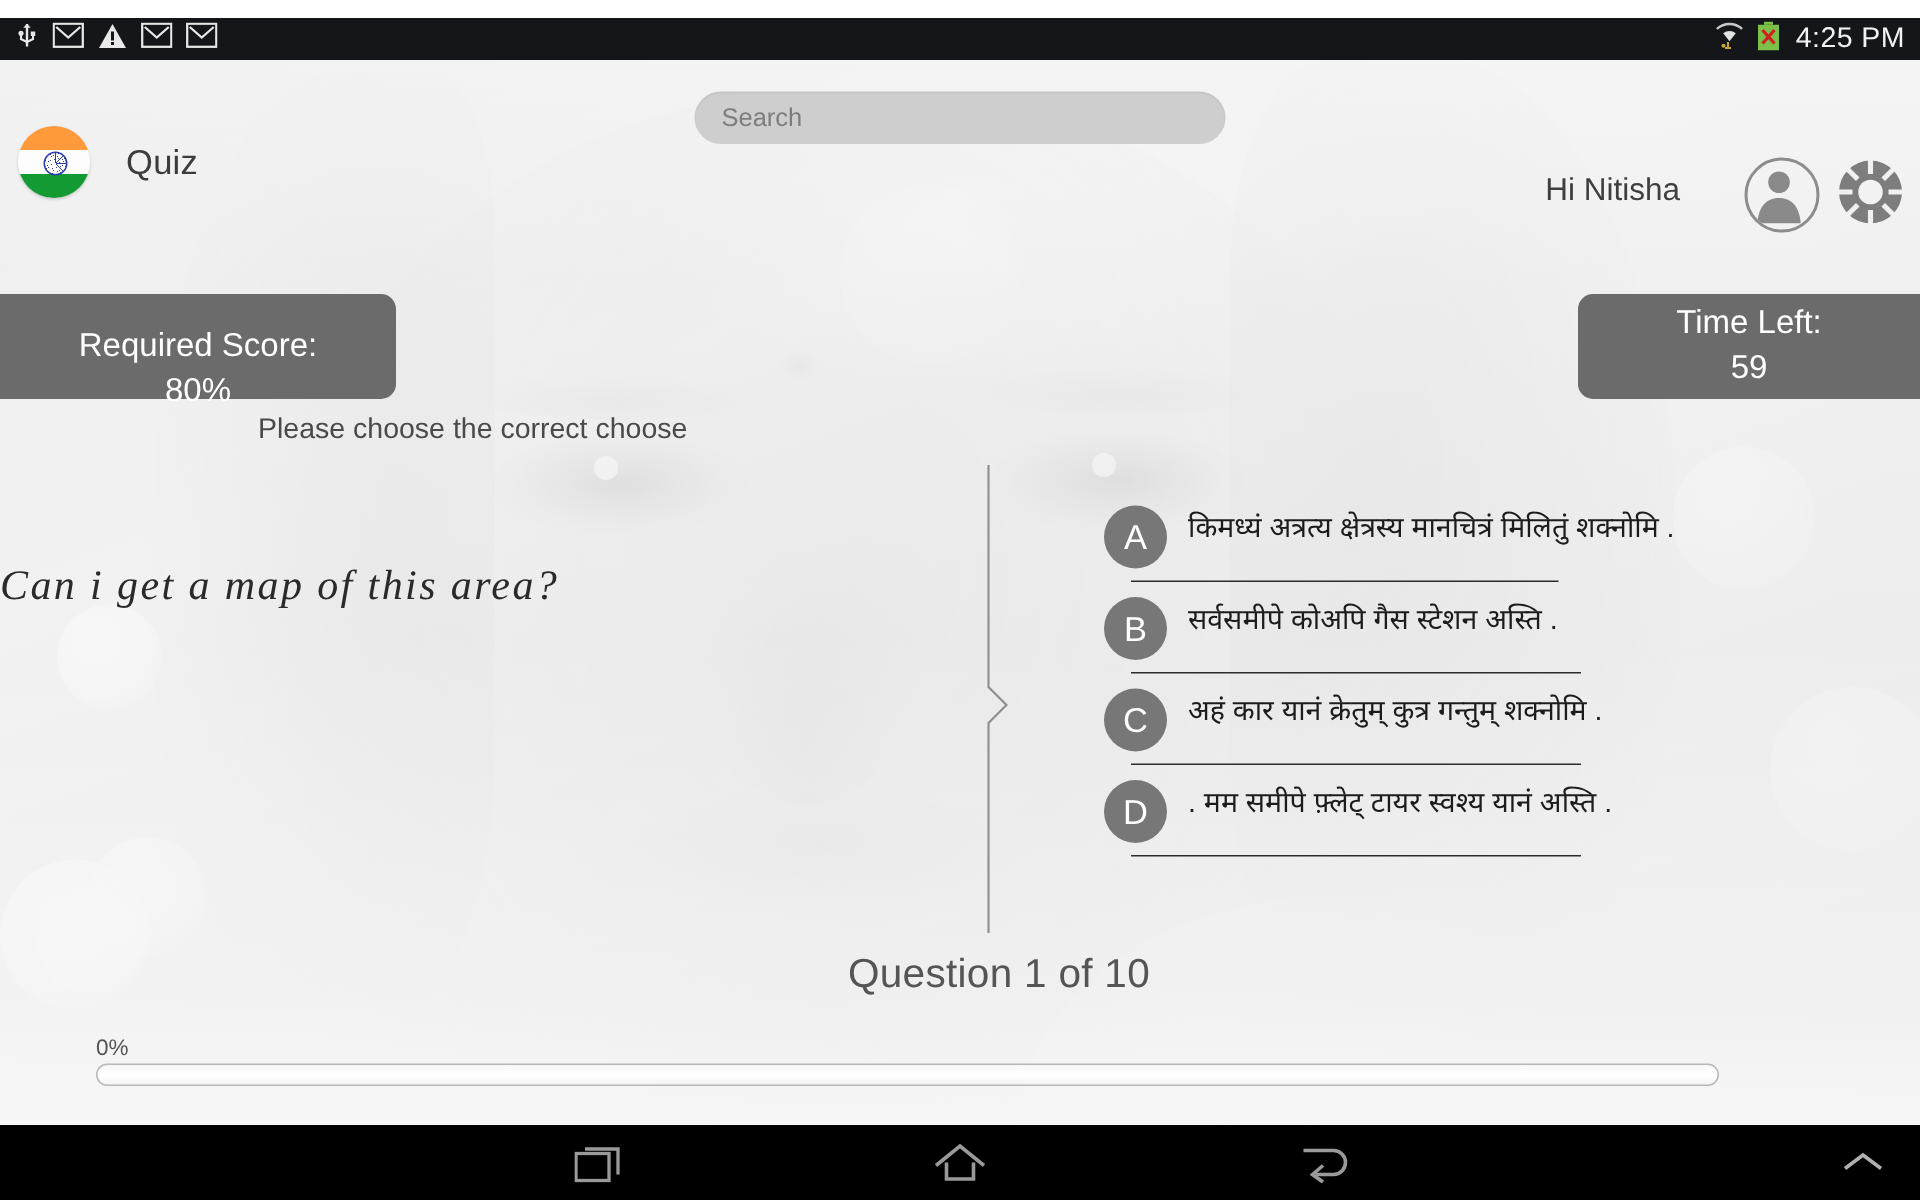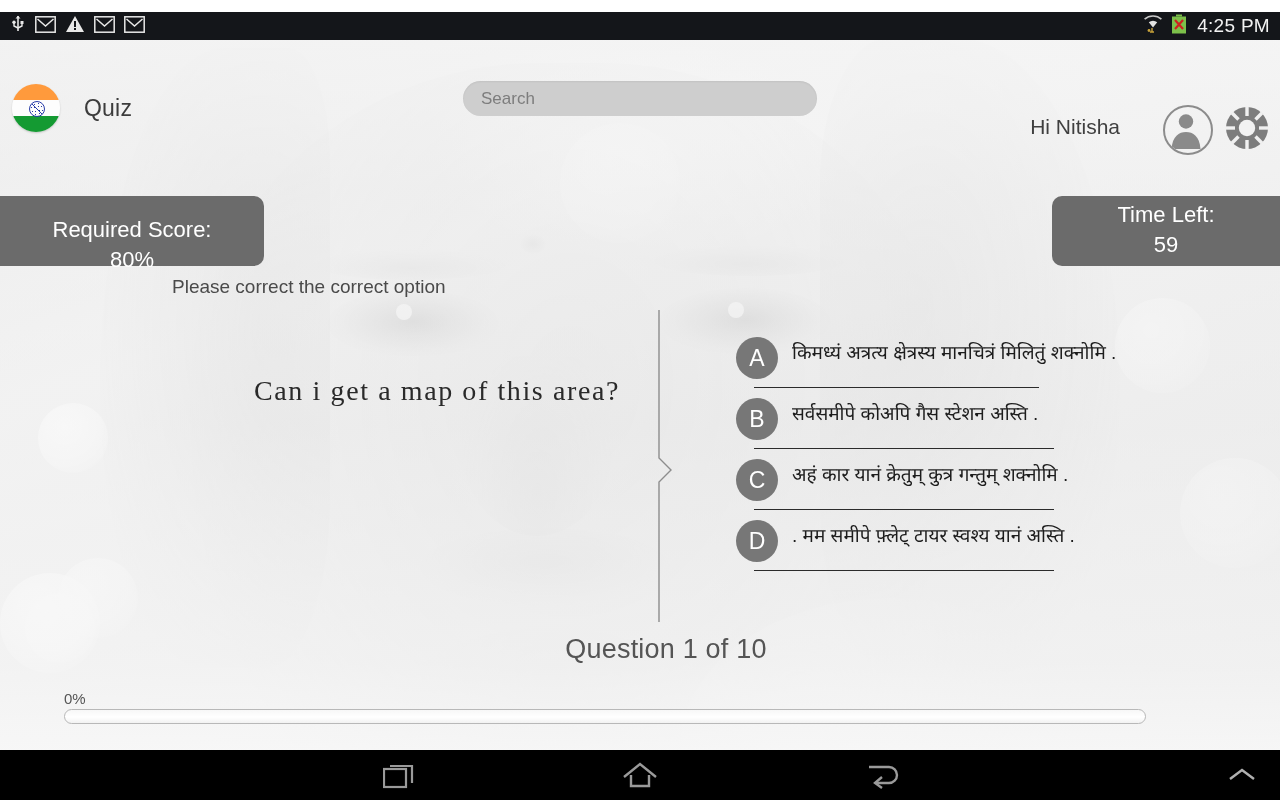--- a/index.html
+++ b/index.html
@@ -202,21 +202,20 @@
   }
   .searchbox {
     position: absolute;
     left: 463px; top: 33px;
     width: 354px; height: 35px;
     border-radius: 18px;
     background: #cecece;
     box-shadow: inset 0 1px 2px rgba(0,0,0,0.06);
     display: flex;
     align-items: center;
-    margin-top: 20px;
   }
   .searchbox input {
     border: 0;
     outline: 0;
     background: transparent;
     font-family: "Liberation Sans", sans-serif;
     font-size: 17px;
     color: #555;
     padding: 0 18px;
     width: 100%;
@@ -275,26 +274,27 @@
     font-size: 19px;
     color: #4a4a4a;
     z-index: 12;
   }
 
   
   .question {
     position: absolute;
     left: 0; top: 375px;
     width: 620px;
-    text-align: right;
+    text-align: left;
     font-family: "Liberation Serif", serif;
     font-size: 28px;
     color: #2a2a2a;
     letter-spacing: 1.6px;
     z-index: 12;
+    font-style: italic;
   }
 
   
   .divider {
     position: absolute;
     left: 658px; top: 310px;
     width: 20px; height: 312px;
     z-index: 12;
   }
 
@@ -539,21 +539,21 @@
   <div class="panel score-panel">
     <div class="panel-line1">Required Score:</div>
     <div class="panel-line2">80%</div>
   </div>
 
   <div class="panel time-panel">
     <div class="panel-line1">Time Left:</div>
     <div class="panel-line2">59</div>
   </div>
 
-  <div class="hint">Please correct the correct option</div>
+  <div class="hint">Please choose the correct choose</div>
 
   <div class="question">Can i get a map of this area?</div>
 
   <div class="divider">
     <svg width="20" height="312" viewBox="0 0 20 312">
       <path d="M1 0 L1 148 L13 160 L1 172 L1 312" stroke="#8d8d8d" stroke-width="1.4" fill="none"></path>
     </svg>
   </div>
 
   <div class="options">

